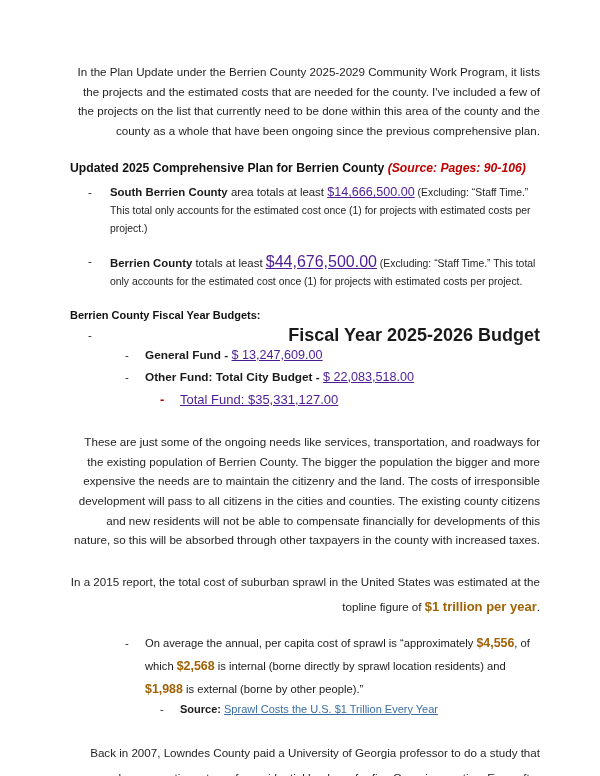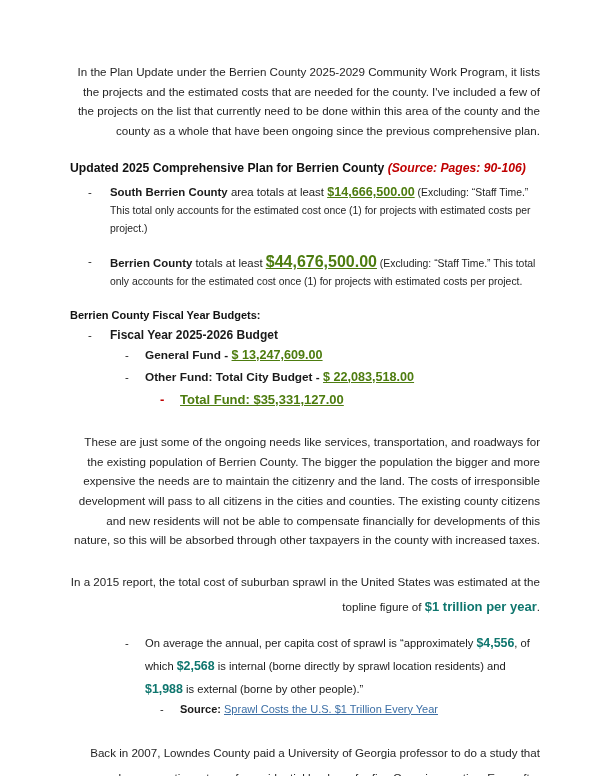--- a/index.html
+++ b/index.html
@@ -70,26 +70,26 @@
   .lvl2 .dash { width: 20px; }
   .lvl3 { padding-left: 90px; }
   .lvl3 .dash { width: 20px; }
 
   .bullet.spaced { margin-bottom: 16px; }
   .bullet.tight  { margin-bottom: 2px; }
   .bullet.mid    { margin-bottom: 4px; }
 
   b, .b { font-weight: bold; }
   .red {
-    color: #0f766e;
+    color: #a16207;
     font-weight: bold;
   }
   .red-u {
-    color: #4d7c0f;
-    font-weight: bold;
+    color: #4c1d95;
+    font-weight: normal;
     text-decoration: underline;
   }
   .small-note {
     font-size: 10.4px;
     line-height: 16px;
     color: #1f1f1f;
   }
   .total-line {
     font-size: 13px;
     line-height: 20px;
@@ -127,21 +127,21 @@
     <span class="dash">-</span>
     <span class="btext"><b>Berrien County</b><span> totals at least </span><span class="red-u" style="font-size:16px;">$44,676,500.00</span><span class="small-note"> (Excluding: “Staff Time.” This total only accounts for the estimated cost once (1) for projects with estimated costs per project.</span></span>
   </div>
 
   <div class="block-gap"></div>
 
   <h3 class="budget-head">Berrien County Fiscal Year Budgets:</h3>
 
   <div class="bullet lvl1 tight">
     <span class="dash">-</span>
-    <span class="btext b" style="font-size:12px;">Fiscal Year 2025-2026 Budget</span>
+    <span class="btext b" style="font-size:18px;text-align:right;">Fiscal Year 2025-2026 Budget</span>
   </div>
 
   <div class="bullet lvl2 mid">
     <span class="dash">-</span>
     <span class="btext budget-item"><span>General Fund - </span><span class="red-u amt">$ 13,247,609.00</span></span>
   </div>
 
   <div class="bullet lvl2 mid">
     <span class="dash">-</span>
     <span class="btext budget-item"><span>Other Fund: Total City Budget - </span><span class="red-u amt">$ 22,083,518.00</span></span>

